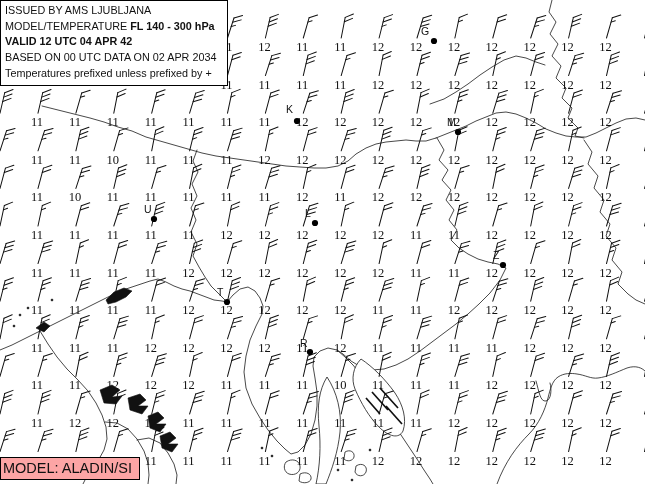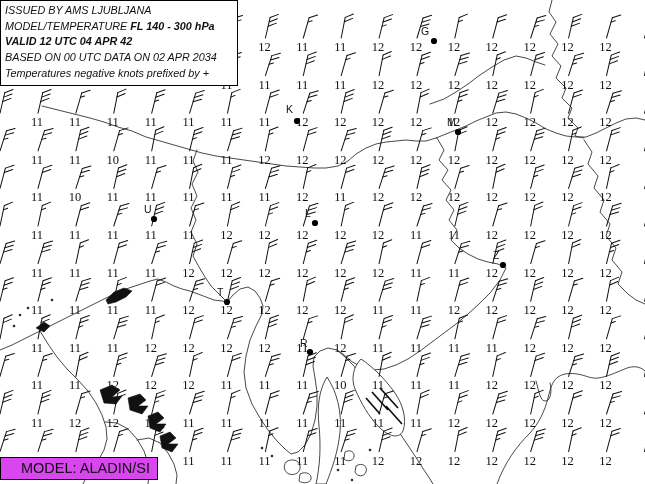--- a/index.html
+++ b/index.html
@@ -1,23 +1,23 @@
 <!DOCTYPE html>
 <html><head>
 <meta charset="utf-8">
 <style>
   html,body{margin:0;padding:0;background:#fff;}
   #stage{position:relative;width:645px;height:484px;background:#fff;overflow:hidden;
          font-family:"Liberation Sans",sans-serif;color:#111;}
   #map{position:absolute;left:0;top:0;}
   .info-box{position:absolute;left:0;top:0;width:215px;background:#fff;border:1px solid #000;
-            padding:2px 17px 3px 4px;font-size:10.8px;line-height:15.7px;white-space:nowrap;font-style:italic;}
+            padding:2px 7px 3px 4px;font-size:10.8px;line-height:15.7px;white-space:nowrap;}
   .info-box .b{font-weight:bold;}
-  .model-box{position:absolute;left:0;top:457px;background:#d946ef;border:1px solid #000;
-             padding:2px 7px 3px 20px;font-size:14.5px;}
+  .model-box{position:absolute;left:0;top:457px;background:#fca5a5;border:1px solid #000;
+             padding:2px 7px 3px 2px;font-size:14.5px;}
   svg text{fill:#111;}
   .temp{font-family:"Liberation Serif","DejaVu Serif",serif;font-size:12.5px;}
   .citylabel{font-family:"Liberation Sans",sans-serif;font-size:10.5px;}
   .geo{stroke:#1a1a1a;stroke-width:0.8;fill:none;stroke-linejoin:round;stroke-linecap:round;}
   .geofill{stroke:#1a1a1a;stroke-width:0.8;fill:#fff;}
   .geoblob{stroke:#111;stroke-width:0.6;fill:#111;}
   .hatch{stroke:#111;stroke-width:1.7;fill:none;}
 </style>
 </head>
 <body>
@@ -1398,20 +1398,20 @@
         <circle cx="310" cy="352" r="3.1" fill="#000"></circle>
         <text x="300" y="347" class="citylabel">R</text>
       </g>
   </svg>
 
   <div class="info-box">
     <div>ISSUED BY AMS LJUBLJANA</div>
     <div><span>MODEL/TEMPERATURE </span><span class="b">FL 140 - 300 hPa</span></div>
     <div class="b">VALID 12 UTC 04 APR 42</div>
     <div>BASED ON 00 UTC DATA ON 02 APR 2034</div>
-    <div>Temperatures negative knots prefixed by +</div>
+    <div>Temperatures prefixed unless prefixed by +</div>
   </div>
 
   <div class="model-box">
     <span>MODEL: ALADIN/SI</span>
   </div>
 
 </div>
 
 </body></html>

